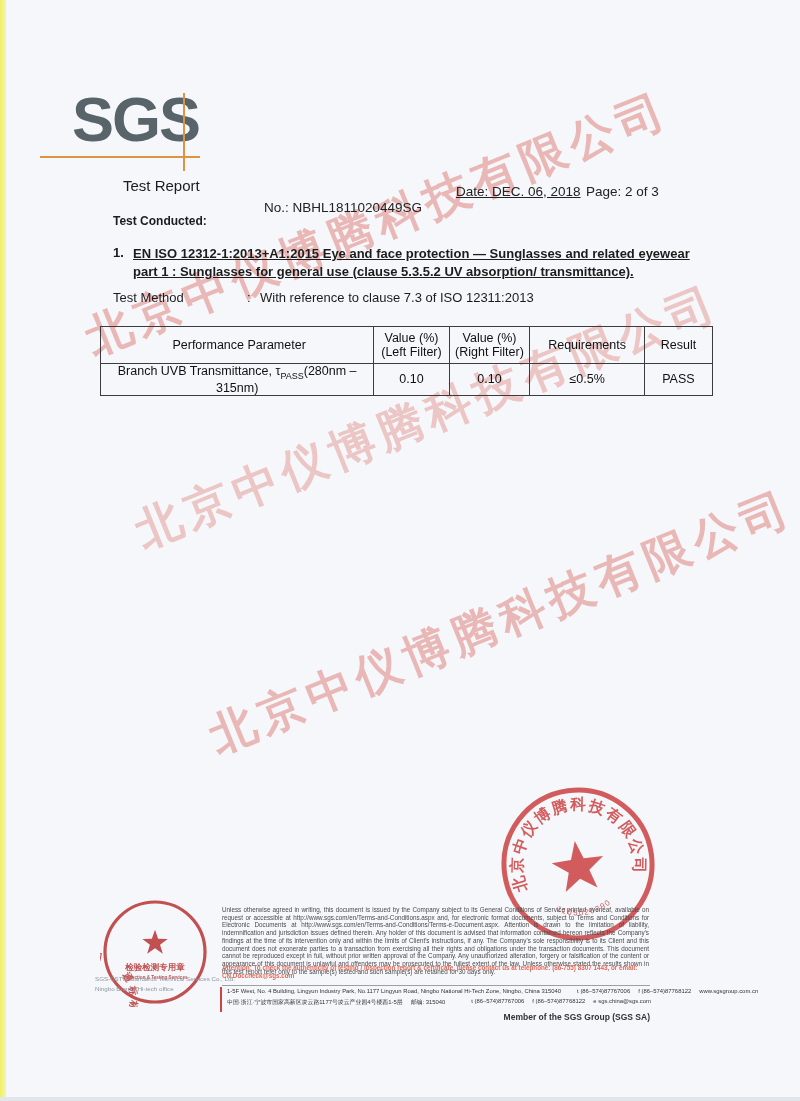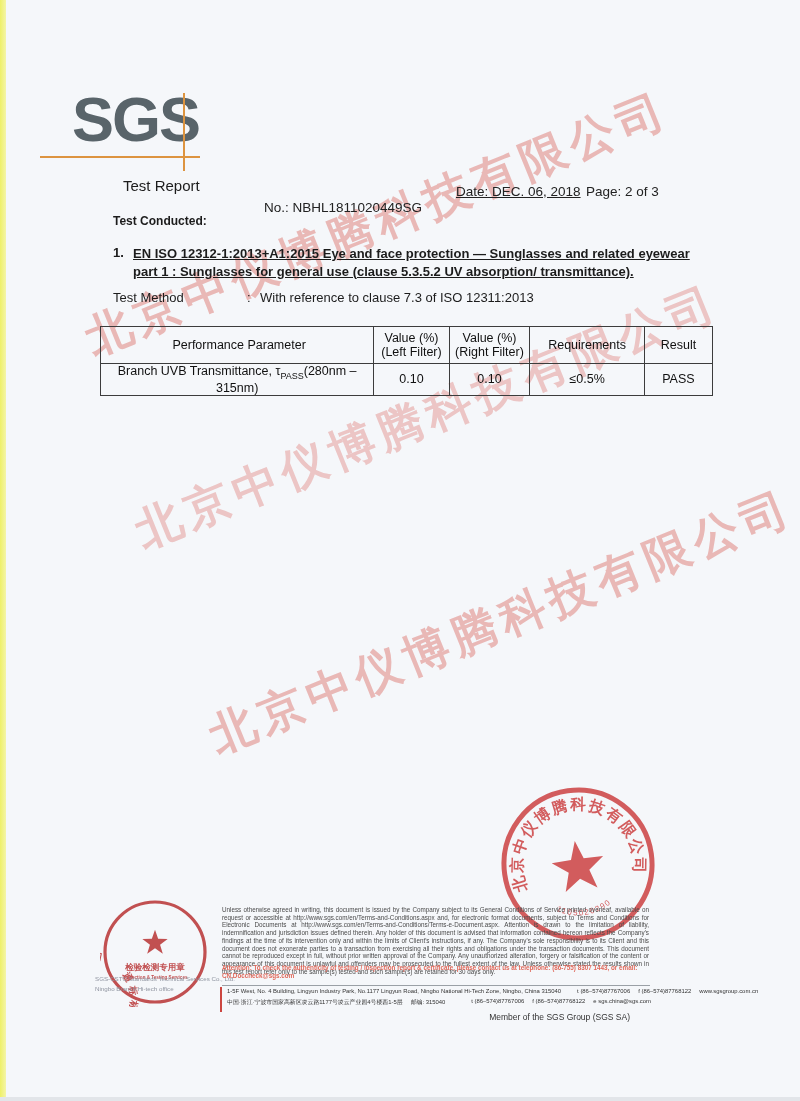--- a/index.html
+++ b/index.html
@@ -66,22 +66,22 @@
   .disclaimer{position:absolute;left:222px;top:906px;width:427px;font-size:6.3px;
       line-height:7.7px;color:#4a4a4a;text-align:justify;}
   .attention{position:absolute;left:222px;top:964px;width:427px;font-size:6.3px;
       line-height:7.7px;color:#e0685a;font-weight:bold;}
   .foot-sep{position:absolute;left:222px;top:985px;width:428px;height:1px;background:#9aa0a6;}
   .foot-bar{position:absolute;left:220px;top:987px;width:2px;height:25px;background:#cc4640;}
   .addr{position:absolute;left:227px;width:424px;font-size:5.9px;color:#333;
       display:flex;gap:8px;white-space:nowrap;}
   .addr1{top:988px;} .addr2{top:998px;}
   .addr .grow{flex:1 1 auto;}
-  .member{position:absolute;left:380px;top:1012px;width:250px;text-align:right;
-      font-size:8.5px;font-weight:normal;color:#333;}
+  .member{position:absolute;left:400px;top:1012px;width:250px;text-align:right;
+      font-size:8.5px;font-weight:bold;color:#333;}
 </style>
 </head>
 <body>
 
 <div class="page">
 
   <div class="edge-left"></div>
   <div class="edge-bottom"></div>
 
   <div class="wm wm-a">北京中仪博腾科技有限公司</div>

